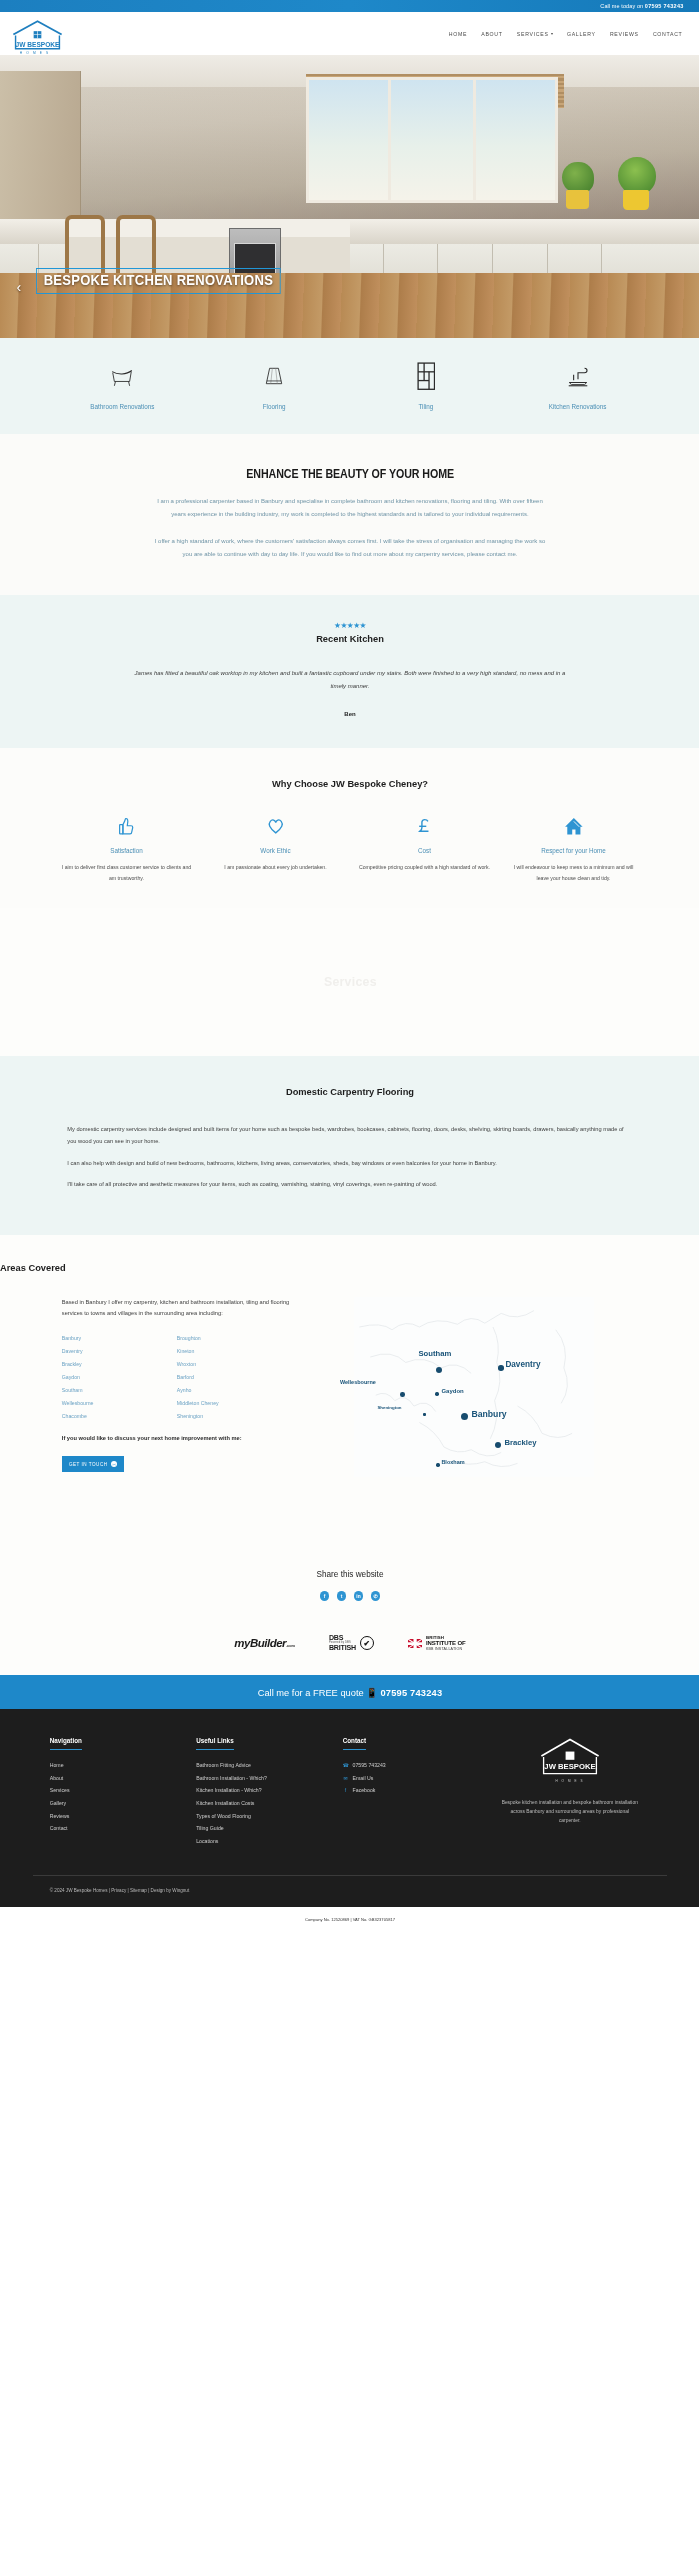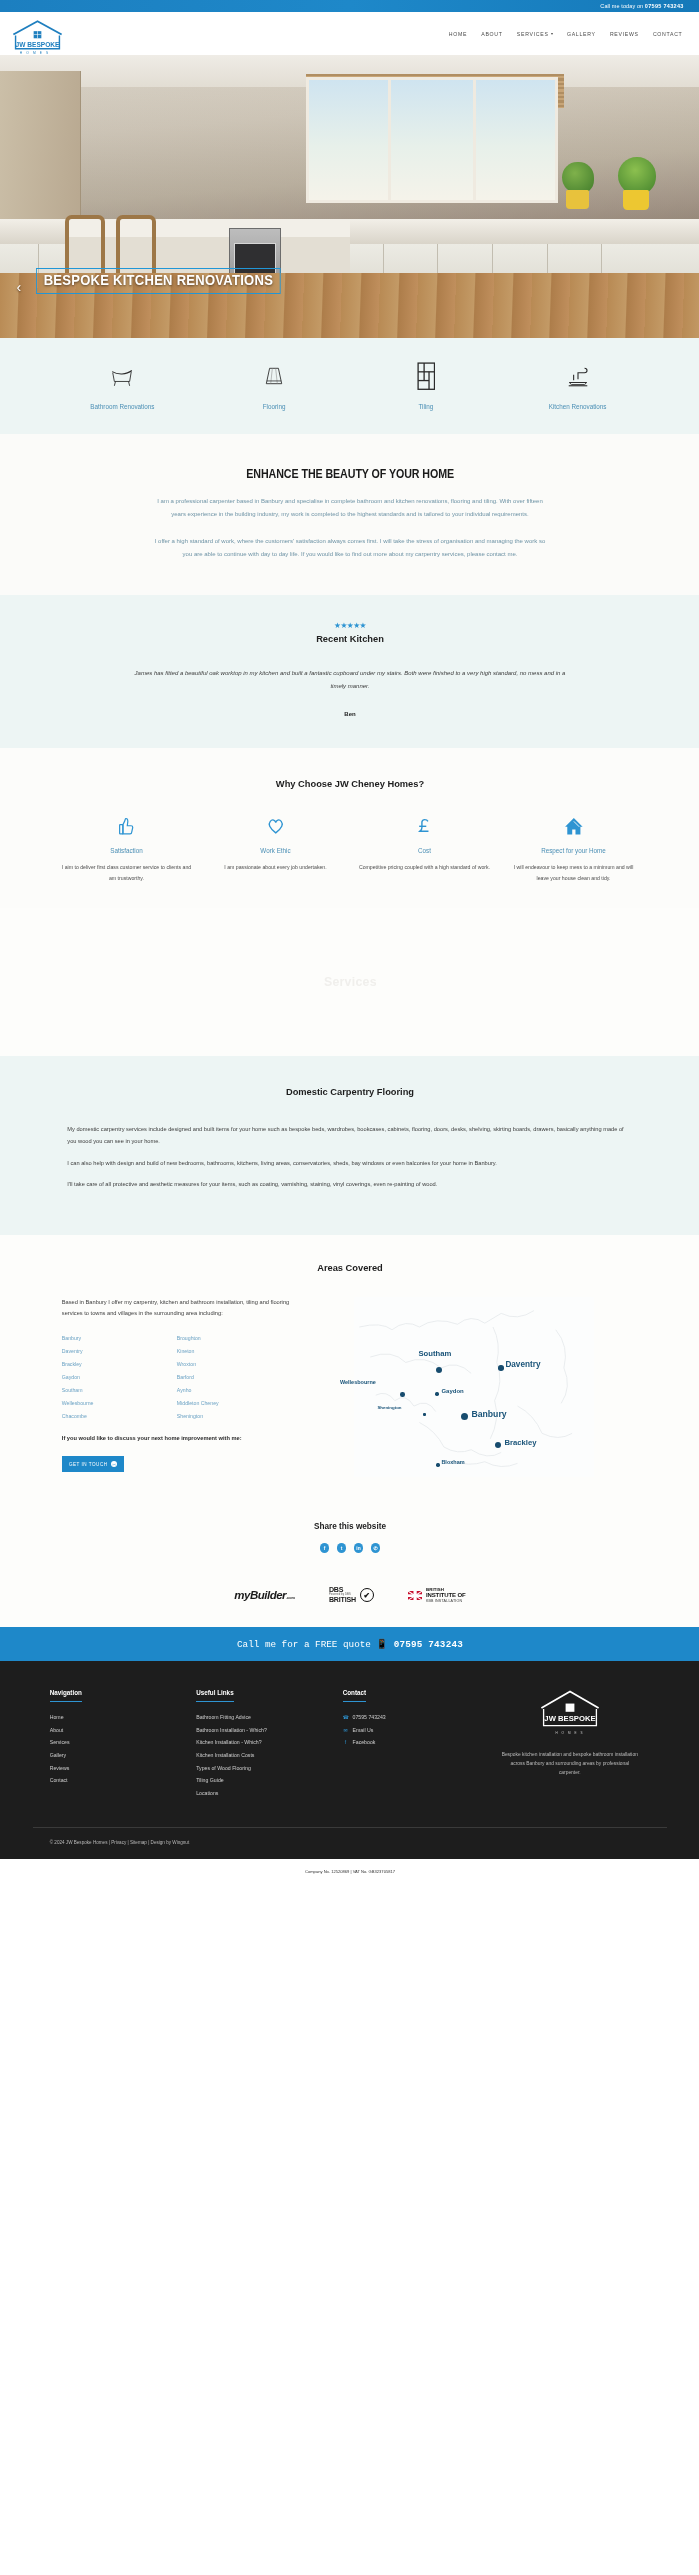--- a/index.html
+++ b/index.html
@@ -135,21 +135,21 @@
   }
 
   
   .carpentry { background:#edf5f4; padding:31px 0 35px; }
   .carpentry h3 { text-align:center; font-size:9.3px; font-weight:bold; color:#1d1d1d; }
   .carpentry-body { max-width:596px; margin:26px auto 0; padding:0 15.3px; }
   .carpentry-body p { font-size:5.7px; line-height:2.25; color:#3d3d3d; margin-bottom:8.7px; }
 
   
   .areas { background:#fdfdfb; padding:28.4px 0 33px; }
-  .areas h3 { text-align:center; font-size:9.3px; font-weight:bold; color:#1d1d1d; }
+  .areas h3 { font-size:9.3px; font-weight:bold; color:#1d1d1d; }
   .areas-grid { display:flex; max-width:607px; margin:24px auto 0; padding:0 15.3px; gap:18.6px; }
   .areas-left { width:230px; }
   .areas-intro { font-size:5.7px; line-height:1.95; color:#3d3d3d; }
   .areas-cols { display:flex; margin-top:15.3px; }
   .areas-col { width:50%; }
   .area-link {
     display:block; font-size:5.2px; color:#6ba2c4; margin-bottom:7.1px; cursor:pointer;
   }
   .areas-cta { margin-top:6.6px; font-size:5.7px; font-weight:bold; color:#2b2b2b; line-height:1.8; }
   .btn-touch {
@@ -161,21 +161,21 @@
     width:6px;height:6px;border-radius:50%;background:#fff;color:#1e88c9;
     font-size:3.8px; display:flex;align-items:center;justify-content:center;
   }
   .map-wrap { flex:1; position:relative; height:180px; }
   .map-svg { width:100%; height:100%; }
   .map-pin-label { position:absolute; color:#1a5479; font-weight:bold; white-space:nowrap; }
   .map-dot { position:absolute; border-radius:50%; background:#174c6e; }
 
   
   .share { background:#fdfdfb; padding:12px 0 18.6px; text-align:center; }
-  .share h3 { font-size:8.2px; font-weight:bold; color:#1d1d1d; }
+  .share h3 { font-size:8.2px; font-weight:normal; color:#1d1d1d;margin-top:48px; }
   .share-icons { margin-top:12px; display:flex; justify-content:center; gap:7.7px; }
   .share-ic {
     width:9.3px;height:9.3px;border-radius:50%;background:#2e94d2;color:#fff;
     display:flex;align-items:center;justify-content:center;font-size:4.9px;font-weight:bold;cursor:pointer;
   }
 
   
   .badges {
     background:#fdfdfb; padding:15.3px 0 23px;
     display:flex; justify-content:center; align-items:center; gap:34px;
@@ -193,21 +193,21 @@
   .kbb-flag { width:14.2px; height:9.3px; background:linear-gradient(#c8102e,#c8102e); position:relative; }
   .kbb-txt { line-height:1.15; }
   .kbb-txt .k1 { font-size:4.4px; font-weight:bold; color:#111; letter-spacing:0.1px; }
   .kbb-txt .k2 { font-size:6px; font-weight:bold; color:#111; letter-spacing:-0.1px; }
   .kbb-txt .k3 { font-size:3.6px; color:#333; letter-spacing:0.2px; }
 
   
   .cta {
     background:#1e88c9; height:34px; display:flex; align-items:center; justify-content:center;
   }
-  .cta-text { color:#fff; font-size:9.3px;font-family:Liberation Mono, monospace; }
+  .cta-text { color:#fff; font-size:9.3px; }
   .cta-text b { letter-spacing:0.2px; }
 
   
   .footer { background:#1d1d1d; padding:26px 0 0; position:relative; overflow:hidden; }
   .footer-wm {
     position:absolute; left:5.5px; top:16.4px; width:142px; height:126px; opacity:.06;
   }
   .footer-grid { display:flex; max-width:640px; margin:0 auto; padding:0 19.7px; position:relative; z-index:2; }
   .f-col { flex:1; }
   .f-col.brand { flex:1.1; text-align:center; }
@@ -366,21 +366,21 @@
 </div>
 
 <div class="reviews">
   <div class="stars">★★★★★</div>
   <h3>Recent Kitchen</h3>
   <div class="review-body">James has fitted a beautiful oak worktop in my kitchen and built a fantastic cupboard under my stairs. Both were finished to a very high standard, no mess and in a timely manner.</div>
   <div class="review-author">Ben</div>
 </div>
 
 <div class="why">
-  <h3>Why Choose JW Cheney Homes?</h3>
+  <h3>Why Choose JW Bespoke Cheney?</h3>
   <div class="why-grid">
     <div class="why-col">
       <div class="why-icon">
         <svg width="16.4" height="18.6" viewBox="0 0 30 34" fill="none" stroke="#2e94d2" stroke-width="2.2">
             <path d="M9 14 L9 31 L22 31 C24 31 25 30 25 28 L27 19 C27 17 26 16 24 16 L17 16 L18 8 C18 4 16 2 14 3 C13 4 13 6 12 8 L9 14 Z"></path>
             <rect x="3" y="14" width="6" height="17" rx="1"></rect>
           </svg>
       </div>
       <div class="why-title">Satisfaction</div>
       <div class="why-text">I aim to deliver first class customer service to clients and am trustworthy.</div>

